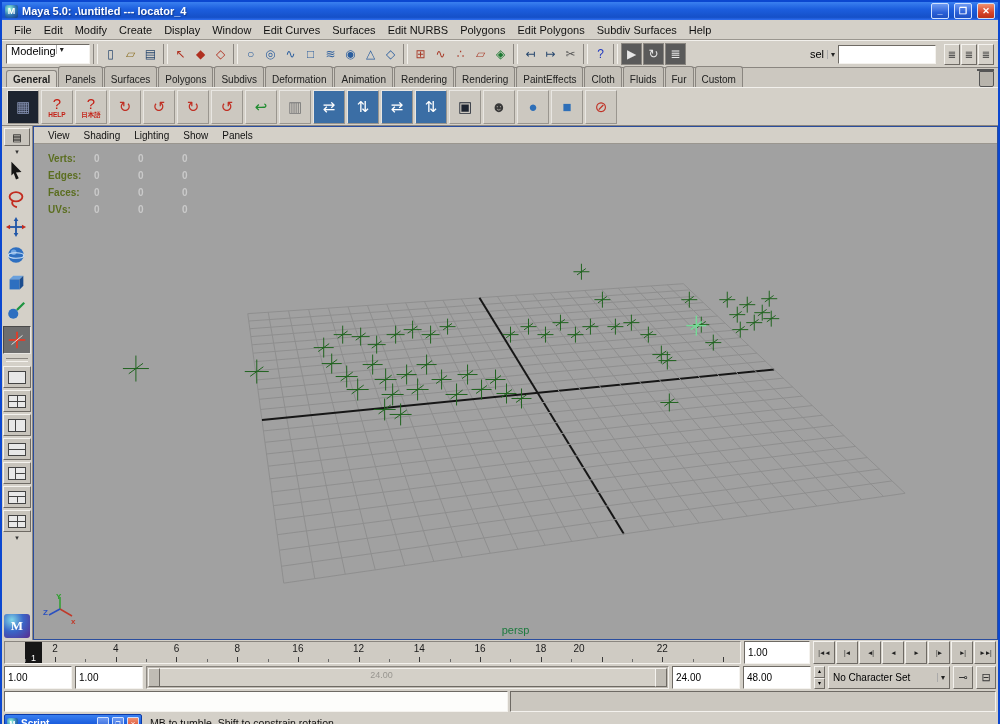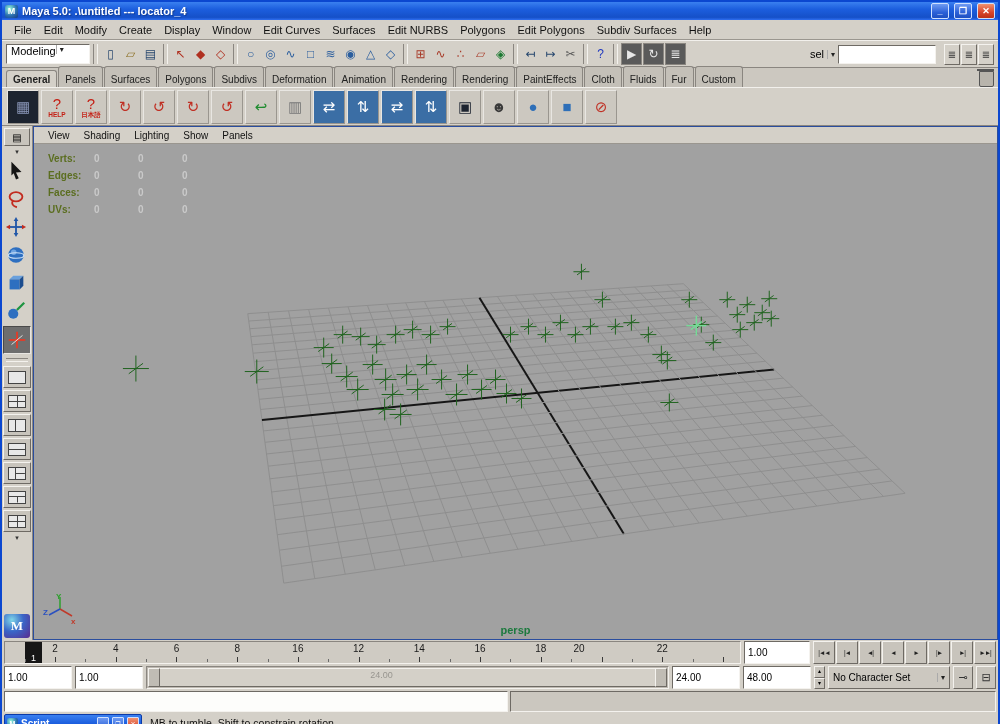--- a/index.html
+++ b/index.html
@@ -76,21 +76,21 @@
   .viewport{flex:1;border:1px solid #2a4d9e;display:flex;flex-direction:column;background:#a1a1a1;}
   .panel-menubar{height:16px;flex:0 0 16px;display:flex;align-items:center;gap:2px;padding:0 8px;
     background:#d4d0c8;border-bottom:1px solid #9a968f;}
   .pm-item{font-size:10px;padding:0 6px;color:#111;}
   .canvas{flex:1;position:relative;overflow:hidden;background:#a1a1a1;}
   #scene{position:absolute;inset:0;width:100%;height:100%;}
   .hud{position:absolute;top:6px;left:14px;font-size:10px;font-weight:bold;}
   .hud-row{display:flex;height:17px;align-items:center;}
   .hud-label{width:46px;}
   .hud-val{width:44px;}
-  .persp-label{position:absolute;left:0;right:0;bottom:3px;text-align:center;font-size:11px;font-weight:bold;}
+  .persp-label{position:absolute;left:0;right:0;bottom:3px;text-align:center;font-size:11px;font-weight:normal;}
   .axis-ind{position:absolute;left:8px;bottom:12px;}
   .axis-ind text{font-size:8px;font-weight:bold;}
   
   .timeslider{height:23px;flex:0 0 23px;display:flex;align-items:stretch;gap:3px;padding:1px 2px;background:#d4d0c8;}
   .ts-track{position:relative;width:735px;background:#cfcbc3;border:1px solid;
     border-color:#8a8680 #f4f2ee #f4f2ee #8a8680;overflow:hidden;}
   .ts-label{position:absolute;top:1px;transform:translateX(-50%);font-size:10px;color:#1a1a1a;}
   .ts-tick{position:absolute;bottom:1px;width:1px;height:5px;background:#3a3a3a;}
   .ts-tick.minor{height:3px;background:#6a6a6a;}
   .ts-marker{position:absolute;left:20px;top:0;bottom:0;width:17px;background:#161616;color:#fff;

